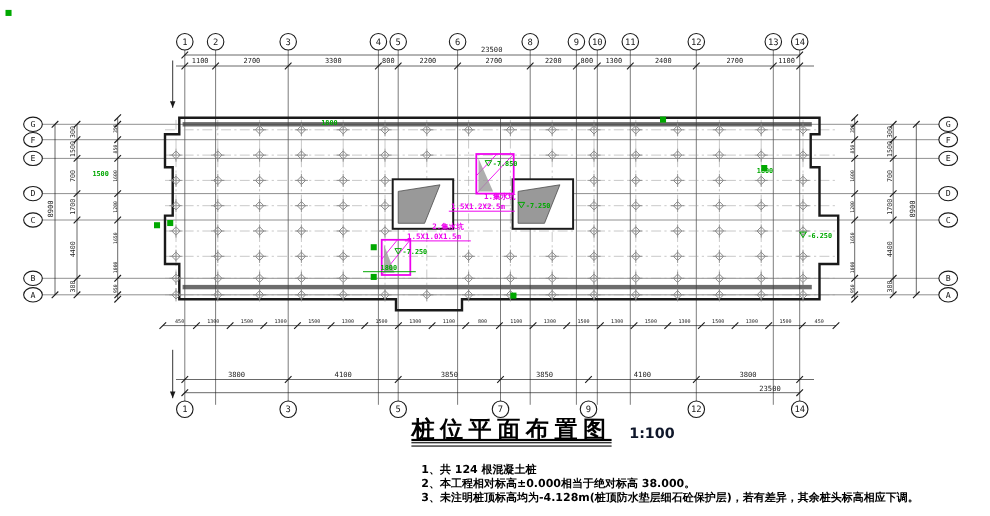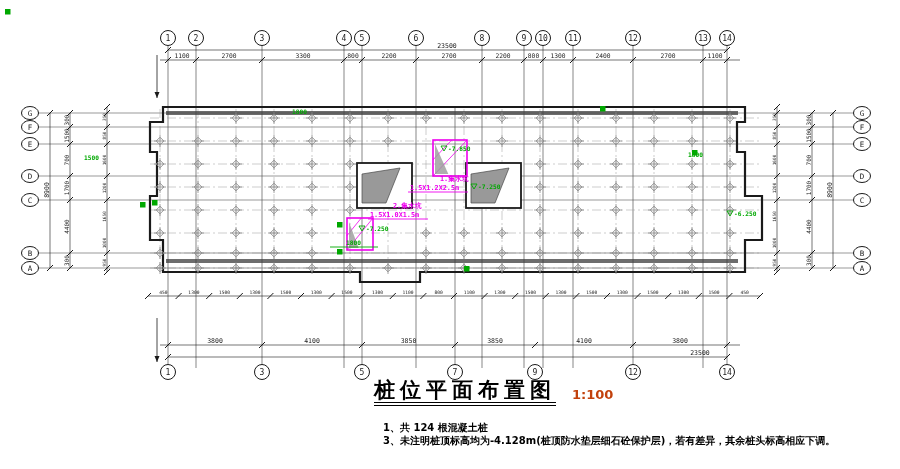--- a/index.html
+++ b/index.html
@@ -8,22 +8,23 @@
     font-family:"DejaVu Sans","Liberation Sans",sans-serif;overflow:hidden;
   }
   svg{position:absolute;left:0;top:0;}
   .title-row{
     position:absolute;left:374px;top:379px;display:flex;align-items:flex-end;gap:16px;
   }
   .title-text{
     font-size:21px;font-weight:bold;letter-spacing:5px;color:#000;
     border-bottom:4px double #000;padding-bottom:1px;line-height:1.05;
     font-family:"DejaVu Sans","Liberation Sans",sans-serif;
+    text-decoration:underline;
   }
-  .title-scale{font-size:13px;font-weight:bold;color:#c2410c;padding-bottom:4px;}
+  .title-scale{font-size:13px;font-weight:bold;color:#0f172a;padding-bottom:4px;}
   .notes{
     position:absolute;left:383px;top:422px;font-size:10px;color:#000;
     line-height:12.5px;font-weight:bold;white-space:nowrap;
   }
 </style>
 </head>
 <body>
 
 <div class="stage">
   <svg id="plan" width="900" height="469" viewBox="0 0 900 469">
@@ -888,15 +889,16 @@
       <line x1="330" y1="247" x2="378" y2="247" stroke="#00a800" stroke-width="0.9"></line>
     </svg>
 
   <div class="title-row">
     <span class="title-text">桩位平面布置图</span>
     <span class="title-scale">1:100</span>
   </div>
 
   <div class="notes">
     <div>1、共 124 根混凝土桩</div>
+    <div>2、本工程相对标高±0.000相当于绝对标高 38.000。</div>
     <div>3、未注明桩顶标高均为-4.128m(桩顶防水垫层细石砼保护层)，若有差异，其余桩头标高相应下调。</div>
   </div>
 </div>
 
 </body></html>

